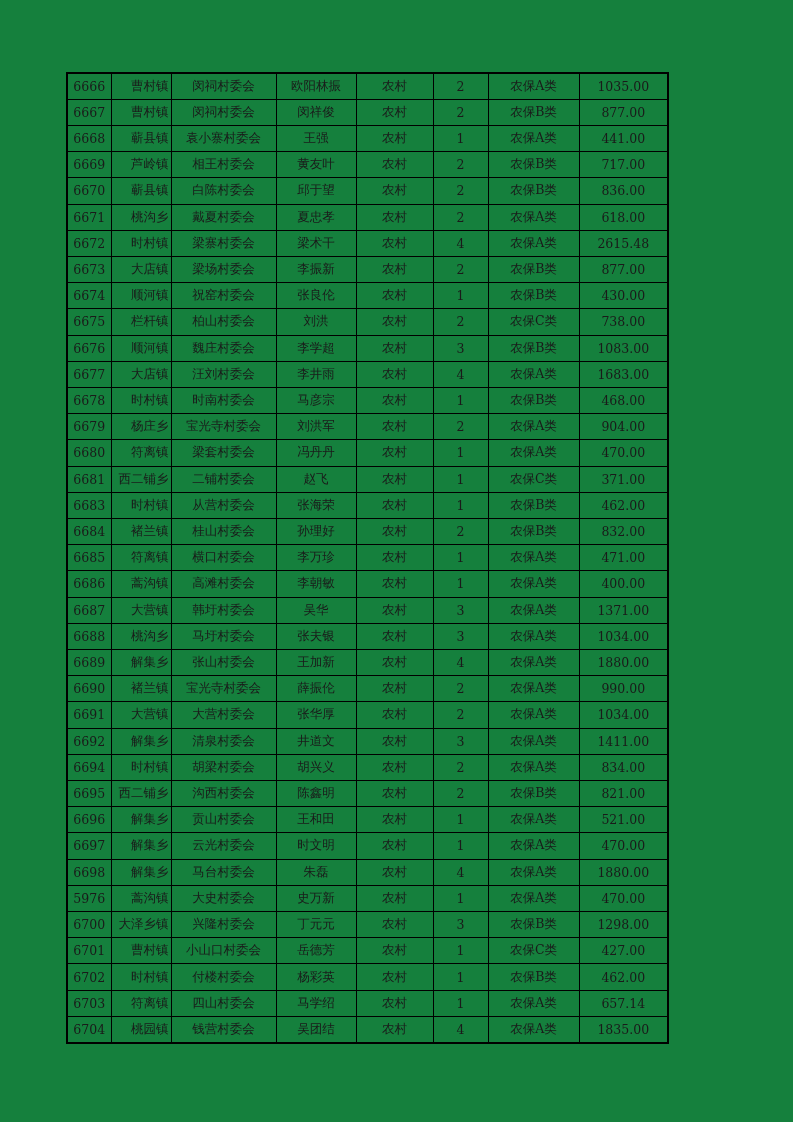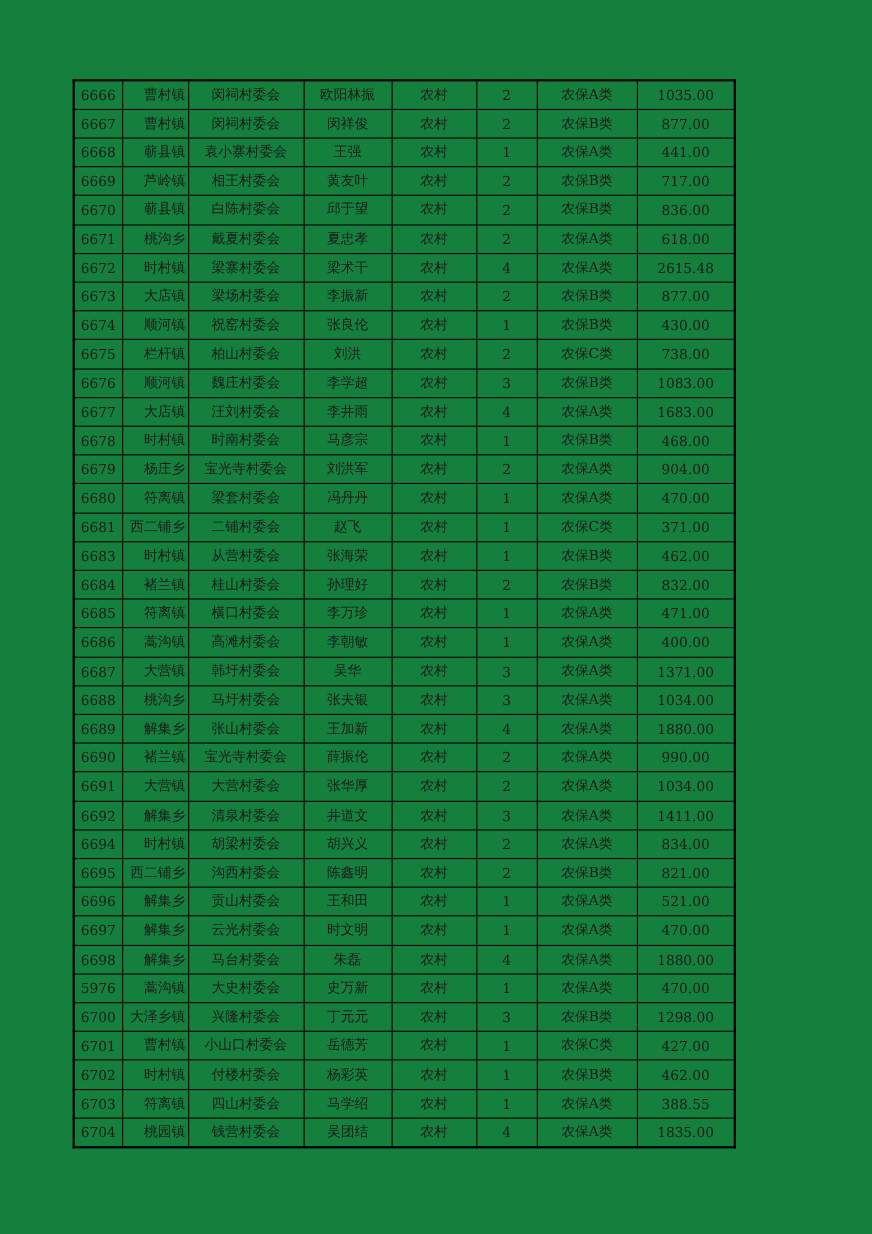--- a/index.html
+++ b/index.html
@@ -404,21 +404,21 @@
           <td>462.00</td>
         </tr>
         <tr>
           <td>6703</td>
           <td>符离镇</td>
           <td>四山村委会</td>
           <td>马学绍</td>
           <td>农村</td>
           <td>1</td>
           <td>农保A类</td>
-          <td>388.55</td>
+          <td>657.14</td>
         </tr>
         <tr>
           <td>6704</td>
           <td>桃园镇</td>
           <td>钱营村委会</td>
           <td>吴团结</td>
           <td>农村</td>
           <td>4</td>
           <td>农保A类</td>
           <td>1835.00</td>

